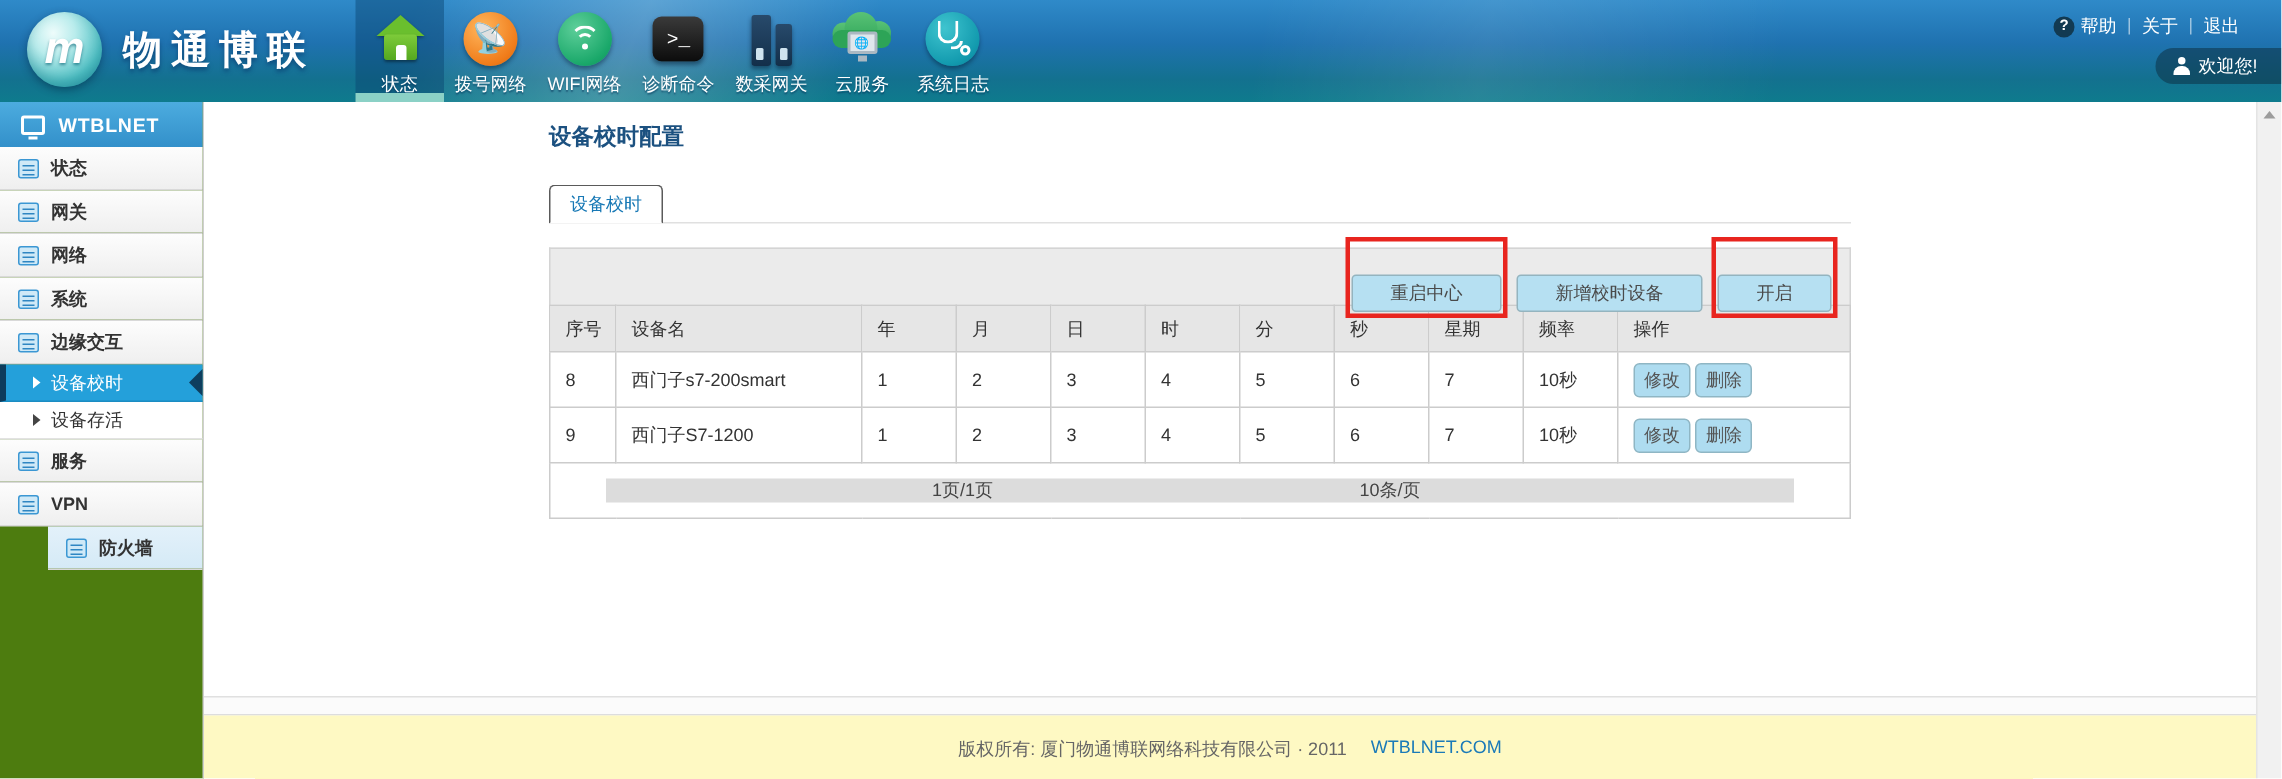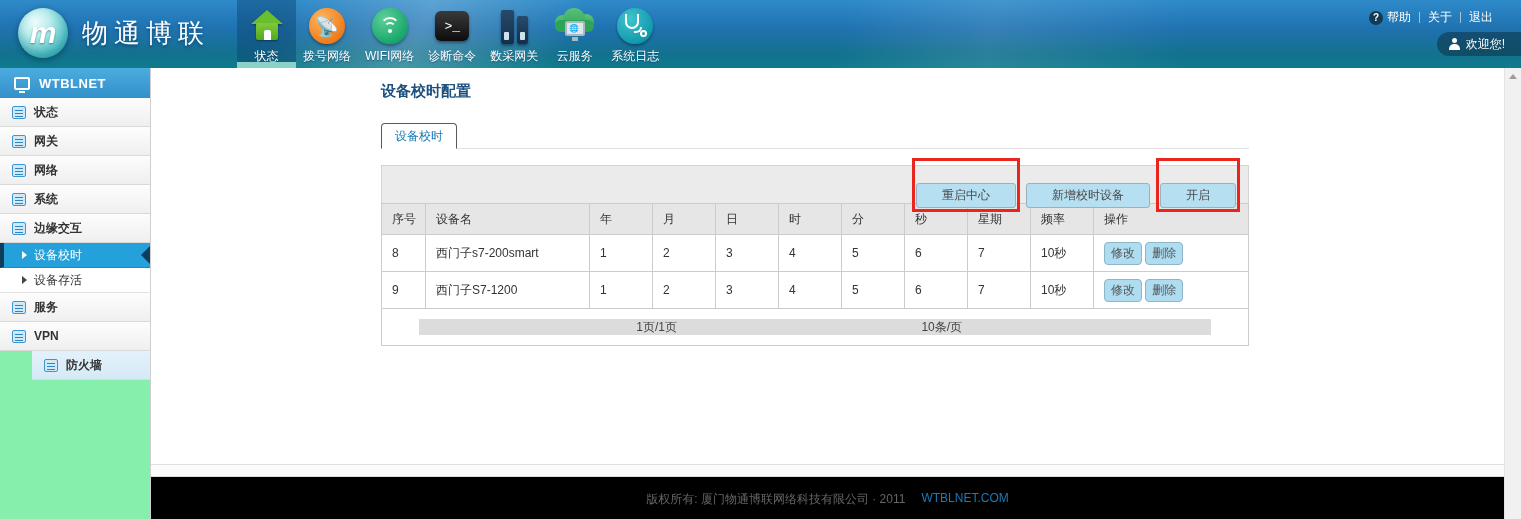--- a/index.html
+++ b/index.html
@@ -15,21 +15,21 @@
       linear-gradient(115deg, rgba(255,255,255,0) 18%, rgba(255,255,255,.22) 28%, rgba(255,255,255,0) 38%),
       linear-gradient(100deg, rgba(255,255,255,0) 55%, rgba(255,255,255,.10) 65%, rgba(255,255,255,0) 78%);
     pointer-events:none; }
   .logo { position:absolute; left:18px; top:8px; display:flex; align-items:center; gap:14px; }
   .logo-ball { width:50px; height:50px; border-radius:50%;
     background:radial-gradient(circle at 35% 28%, #eefcfb 0%, #b9ecec 30%, #4fc0c4 68%, #229aa8 100%);
     box-shadow:0 2px 6px rgba(0,30,60,.45), inset 0 -4px 8px rgba(0,80,100,.25);
     display:flex; align-items:center; justify-content:center;
     color:#ffffff; font-size:30px; font-style:italic; font-weight:bold; line-height:1;
     text-shadow:0 1px 2px rgba(0,90,110,.6); }
-  .logo-name { color:#ffffff; font-size:26px; font-weight:normal; letter-spacing:6px;
+  .logo-name { color:#ffffff; font-size:26px; font-weight:bold; letter-spacing:6px;
     text-shadow:0 2px 3px rgba(10,60,110,.7); }
 
   .topnav { position:absolute; left:237px; top:0; height:68px; display:flex; }
   .nav-item { position:relative; min-width:59px; padding:6px 7px 0 7px; height:68px;
     display:flex; flex-direction:column; align-items:center; cursor:pointer; }
   .nav-item .nav-ic { height:40px; display:flex; align-items:center; justify-content:center; }
   .nav-item .nav-label { color:#ffffff; font-size:12px; margin-top:2px;
     text-shadow:0 1px 1px rgba(0,40,80,.5); white-space:nowrap; }
   .nav-item.selected { background:rgba(8,66,110,.45); }
   .nav-item.selected::after { content:""; position:absolute; left:0; right:0; bottom:0;
@@ -101,21 +101,21 @@
   .person { width:11px; height:12px; position:relative; }
   .person::before { content:""; position:absolute; left:3px; top:0; width:5px; height:5px;
     background:#fff; border-radius:50%; }
   .person::after { content:""; position:absolute; left:0; top:6px; width:11px; height:6px;
     background:#fff; border-radius:5px 5px 0 0; }
 
   
   .page-row { display:flex; height:451px; }
 
   
-  .sidebar { width:151px; background:#86efac; border-right:1px solid #cfcfcf; }
+  .sidebar { width:136px; background:#4d7c0f; border-right:1px solid #cfcfcf; }
   .sb-header { height:30px; background:linear-gradient(180deg,#4cacdf,#3390ca);
     color:#fff; font-weight:bold; font-size:13px; display:flex; align-items:center;
     gap:9px; padding-left:14px; letter-spacing:.5px; }
   .sb-item { height:29px; display:flex; align-items:center; gap:8px; padding-left:12px;
     background:linear-gradient(180deg,#fdfdfd,#efefef); border-bottom:1px solid #d9d9d9;
     font-size:12px; font-weight:bold; color:#333; cursor:pointer; }
   .sb-item.tinted { background:linear-gradient(180deg,#e3f1fa,#d5eaf6);margin-left:32px; }
   .list-ic { width:14px; height:13px; border:1px solid #3b97d3; border-radius:2px;
     background:#cfe9f7; position:relative; flex:0 0 auto; }
   .list-ic::before { content:""; position:absolute; left:2px; top:3px; right:2px;
@@ -160,21 +160,21 @@
     padding:2px 6px; font-size:12px; color:#555; cursor:pointer; }
   .pg-cell { padding:4px 0 !important; }
   .pagebar { margin:0 auto; width:792px; height:16px; background:#dcdcdc; position:relative; }
   .pagebar span { position:absolute; top:50%; transform:translate(-50%,-50%);
     font-size:12px; color:#444; white-space:nowrap; }
   .pg-pages { left:30%; }
   .pg-size { left:66%; }
 
   .footer-strip { height:13px; background:#fbfbfb; border-top:1px solid #e0e0e0;
     border-bottom:1px solid #ddd; }
-  .footer { height:42px; background:#000000; display:flex; align-items:flex-start;
+  .footer { height:42px; background:#fef9c3; display:flex; align-items:flex-start;
     justify-content:center; padding-top:14px; font-size:12px; color:#666; gap:16px; }
   .footer a { color:#1a7ab8; text-decoration:none; cursor:pointer; }
 
   
   .scrollbar { width:17px; background:#f1f1f1; border-left:1px solid #e4e4e4;
     display:flex; flex-direction:column; align-items:center; }
   .sb-arrow { width:17px; height:17px; display:flex; align-items:center; justify-content:center;
     cursor:pointer; }
   .sb-arrow .up { width:0; height:0; border-left:4px solid transparent;
     border-right:4px solid transparent; border-bottom:5px solid #9c9c9c; }

